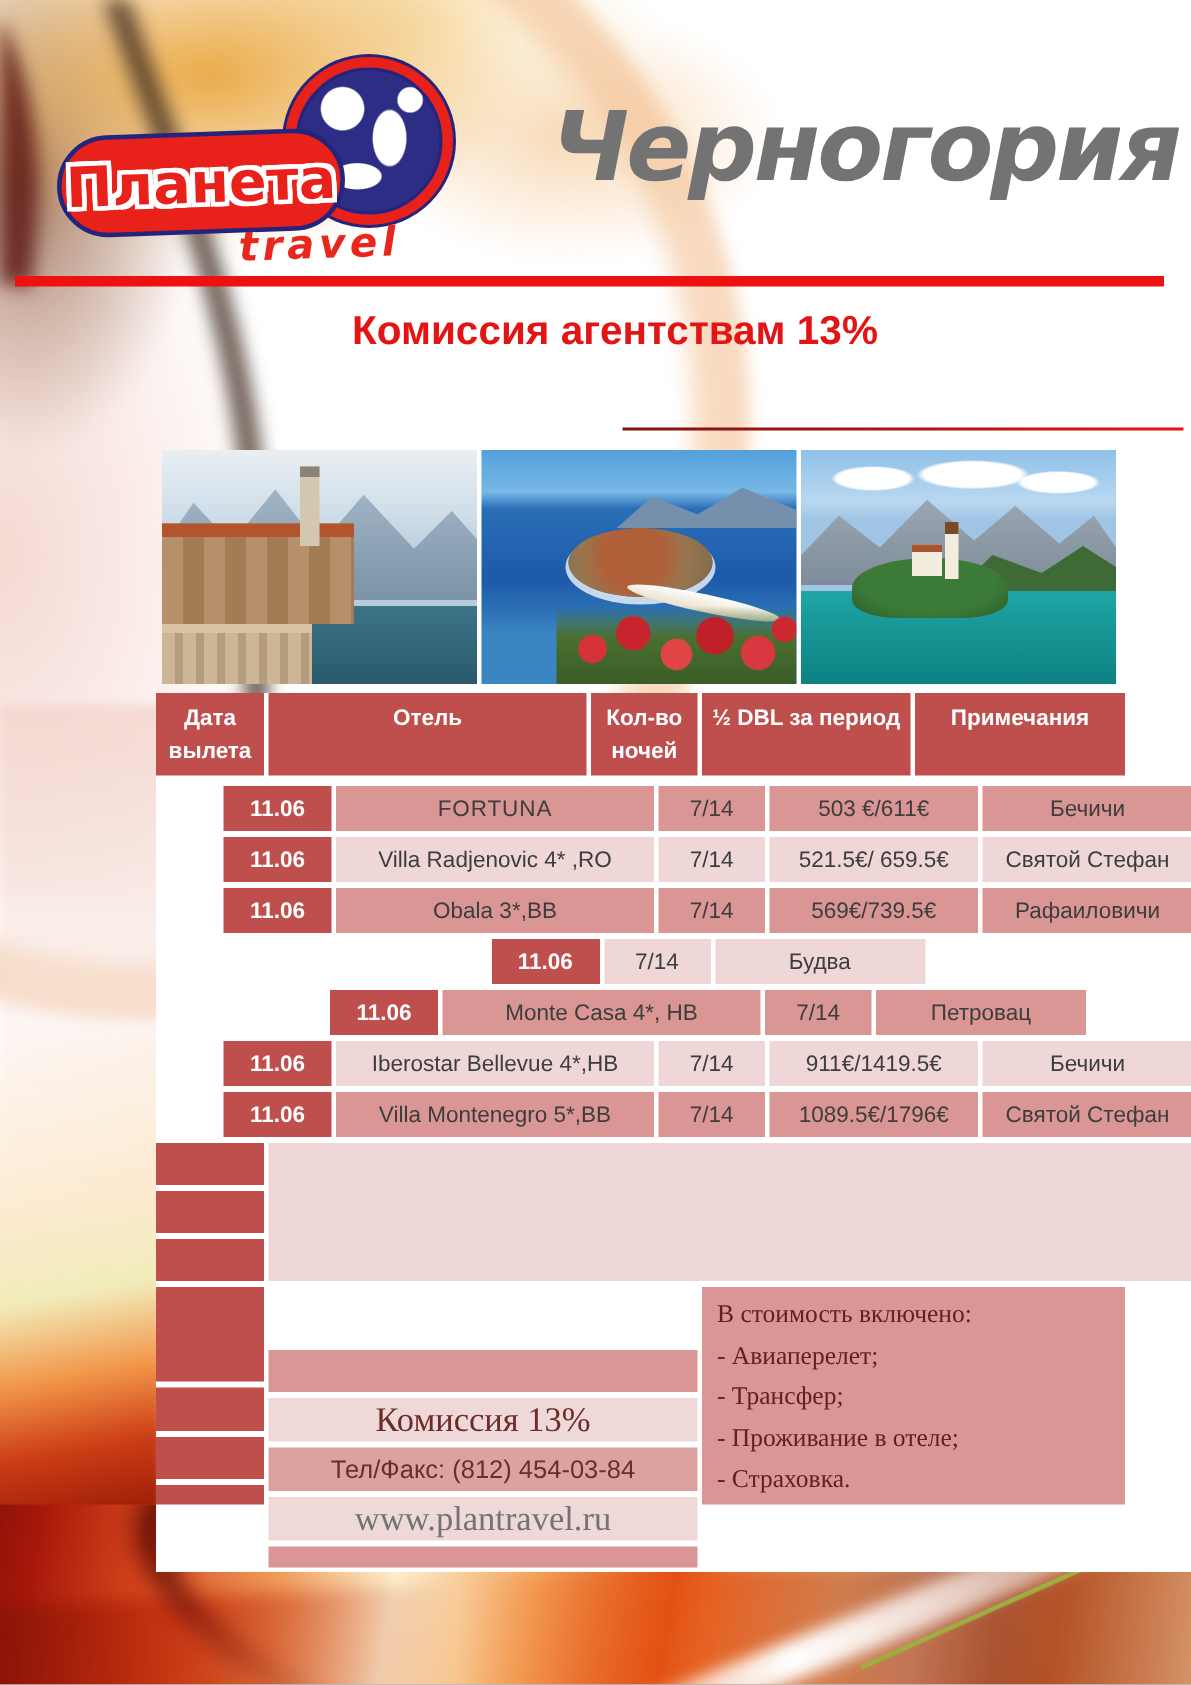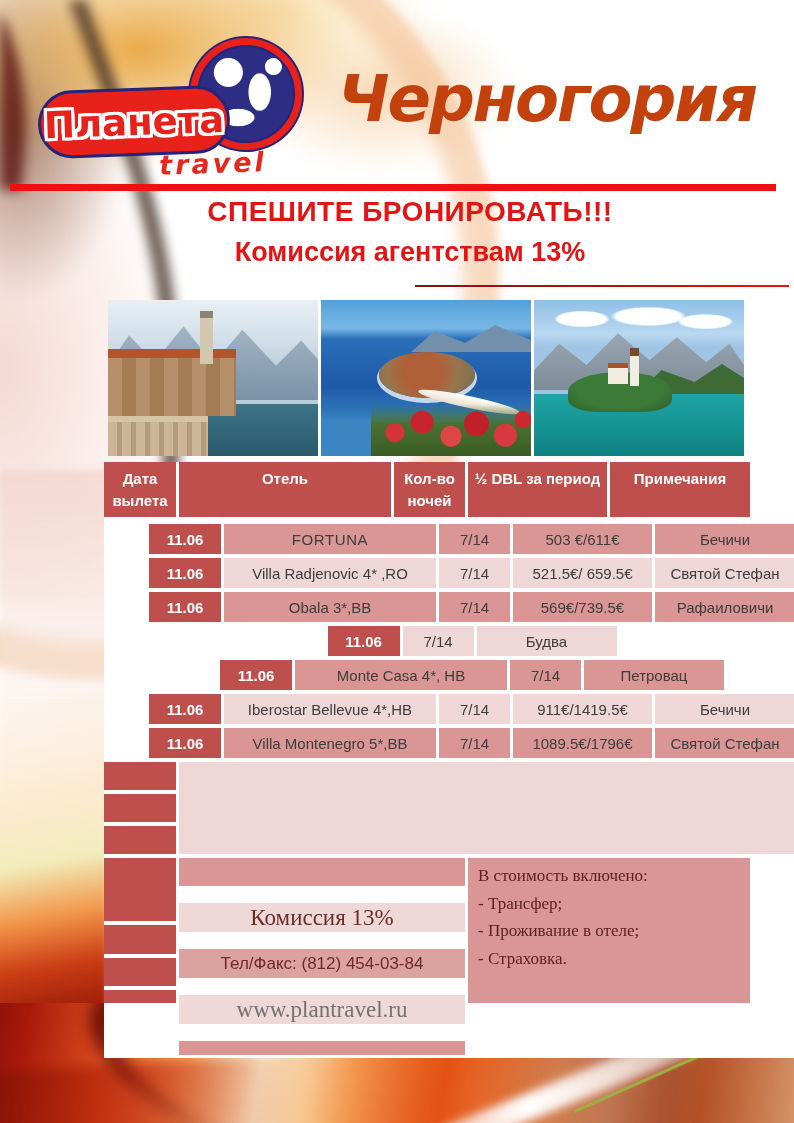--- a/index.html
+++ b/index.html
@@ -84,23 +84,23 @@
       #2d2d86;
     border:7px solid #e8211a;box-shadow:0 0 0 2px #24247c, inset 0 0 0 2px #24247c;
   }
   .logo-travel{
     position:absolute;left:108px;top:118px;width:150px;text-align:center;
     font-family:"DejaVu Sans",sans-serif;font-weight:bold;font-style:italic;
     font-size:27px;color:#e8261d;letter-spacing:3px;transform:rotate(-2deg);
   }
   
   .title{
-    position:absolute;left:308px;top:62px;width:478px;text-align:center;
+    position:absolute;left:308px;top:62px;width:478px;text-align:right;
     font-family:"DejaVu Sans",sans-serif;font-weight:bold;font-style:italic;
-    font-size:64px;color:#c2410c;letter-spacing:-2px;white-space:nowrap;
+    font-size:64px;color:#737373;letter-spacing:-2px;white-space:nowrap;
   }
   .red-line{position:absolute;left:10px;top:184px;width:766px;height:7px;background:#ee1111;}
   .promo{position:absolute;left:120px;top:196px;width:580px;text-align:center;color:#e31414;}
   .promo-line1{font-size:28px;font-weight:bold;letter-spacing:.5px;}
   .promo-line2{font-size:27px;font-weight:bold;margin-top:9px;}
   .thin-line{
     position:absolute;left:415px;top:285px;width:374px;height:2px;
     background:linear-gradient(to right,#7e1414,#b31212 55%,#ee1111);
   }
   
@@ -170,21 +170,21 @@
   .drow .date{background:#bf4f4c;color:#ffffff;font-weight:bold;}
   .band-dark{background:#d99694;}
   .band-light{background:#eed7d6;}
   .small-caps{font-size:11px;letter-spacing:.6px;font-weight:500;}
   .bottom-zone{display:flex;gap:3px;}
   .date-stack{display:flex;flex-direction:column;gap:4px;width:72px;}
   .date-stack>div{background:#bf4f4c;}
   .rest{display:flex;flex-direction:column;gap:4px;flex:1;}
   .big-empty{height:92px;background:#eed7d6;}
   .lower{display:flex;gap:3px;}
-  .mid-col{display:flex;flex-direction:column;gap:17px;width:286px;}
+  .mid-col{display:flex;flex-direction:column;gap:4px;width:286px;margin-top:42px;}
   .mid-col>div{display:flex;align-items:center;justify-content:center;}
   .mc-empty1{height:28px;background:#d99694;}
   .mc-comm{height:29px;background:#efd9d8;font-family:"Liberation Serif",serif;font-size:23px;color:#6d2c2a;}
   .mc-phone{height:29px;background:#dba2a0;font-size:17px;color:#6d2c2a;font-weight:500;}
   .mc-www{height:29px;background:#efd9d8;font-family:"Liberation Serif",serif;font-size:23px;color:#737373;}
   .mc-empty2{height:14px;background:#d99694;}
   .info-cell{
     width:282px;box-sizing:border-box;background:#d99694;height:145px;
     font-family:"Liberation Serif",serif;font-size:17px;color:#5d2120;
     padding:4px 10px;line-height:1.62;
@@ -215,21 +215,20 @@
     <div class="logo-globe"></div>
     <div class="logo-blob">
       <span class="logo-word">Планета</span>
     </div>
     <div class="logo-travel">travel</div>
   </div>
 
   <div class="title">Черногория</div>
   <div class="red-line"></div>
   <div class="promo">
-    <div class="promo-line1">СПЕШИТЕ БРОНИРОВАТЬ!!!</div>
     <div class="promo-line2">Комиссия агентствам 13%</div>
   </div>
   <div class="thin-line"></div>
 
   <div class="photos">
     <div class="photo photo1">
       <div class="p1-mount"></div>
       <div class="p1-sea"></div>
       <div class="p1-town"></div>
       <div class="p1-tower"></div>
@@ -323,20 +322,21 @@
         <div class="lower">
           <div class="mid-col">
             <div class="mc-empty1"></div>
             <div class="mc-comm">Комиссия 13%</div>
             <div class="mc-phone">Тел/Факс: (812) 454-03-84</div>
             <div class="mc-www">www.plantravel.ru</div>
             <div class="mc-empty2"></div>
           </div>
           <div class="info-cell">
             <div>В стоимость включено:</div>
+            <div>- Авиаперелет;</div>
             <div>- Трансфер;</div>
             <div>- Проживание в отеле;</div>
             <div>- Страховка.</div>
           </div>
         </div>
       </div>
     </div>
   </div>
 
 </div>

